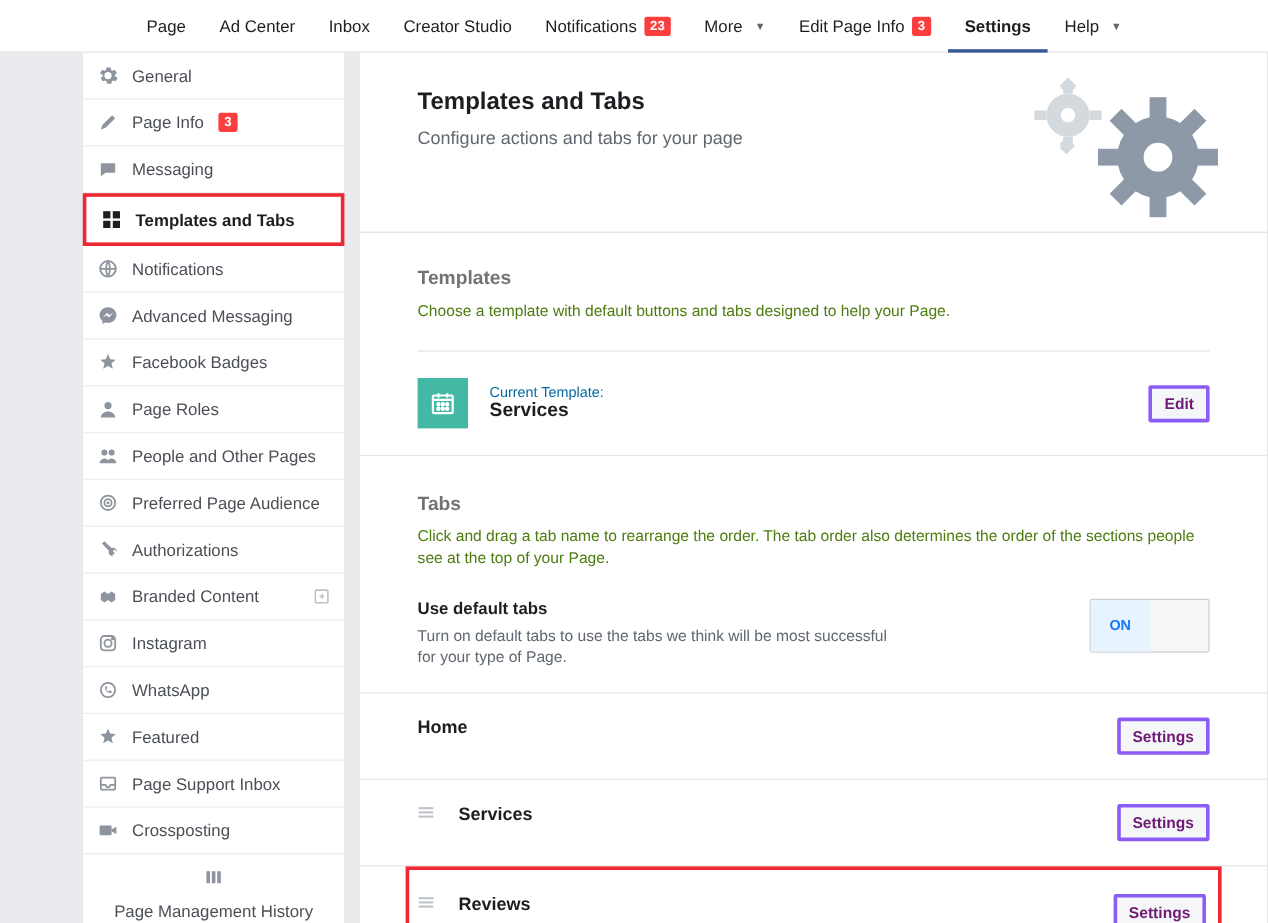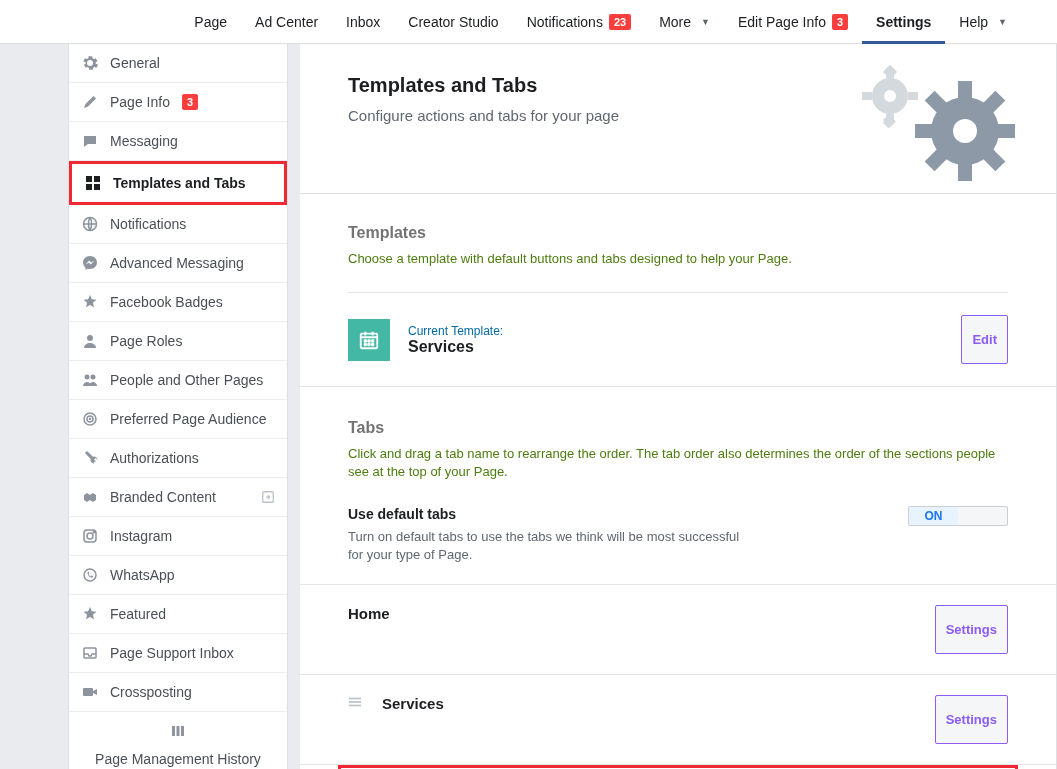--- a/index.html
+++ b/index.html
@@ -9,21 +9,21 @@
     color: #1c1e21;
     font-size: 14px;
   }
   .topbar {
     background: #fff;
     border-bottom: 1px solid #dddfe2;
     height: 44px;
     display: flex;
     align-items: center;
     padding: 0 36px;
-    justify-content: flex-end;
+    justify-content: center;
   }
   .top-left, .top-right { display: flex; align-items: center; gap: 0; }
   .top-item {
     padding: 0 14px;
     height: 44px;
     display: flex;
     align-items: center;
     color: #1c1e21;
     font-size: 14px;
     cursor: pointer;
@@ -130,41 +130,41 @@
     width: 42px; height: 42px;
     background: #42b8a5;
     display: flex; align-items: center; justify-content: center;
     color: #fff;
   }
   .template-info .sub { font-size: 12px; color: #0369a1; }
   .template-info .name { font-size: 16px; font-weight: 600; color: #1c1e21; }
   .flex-spacer { flex: 1; }
   .btn {
     background: #f5f6f7;
-    border: 1px solid #8b5cf6;
-    color: #8b5cf6;
+    border: 3px solid #8b5cf6;
+    color: #701a75;
     font-weight: 700;
     font-size: 13px;
-    padding: 16px 10px;
+    padding: 5px 10px;
     border-radius: 2px;
     cursor: pointer;
   }
 
   .default-tabs-row {
     display: flex; align-items: flex-start;
     padding: 12px 48px 20px;
     gap: 20px;
     border-bottom: 1px solid #e5e5e5;
   }
   .dt-text { flex: 1; }
   .dt-text h3 { font-size: 14px; font-weight: 700; margin-bottom: 6px; }
   .dt-text p { font-size: 13px; color: #606770; line-height: 1.4; max-width: 400px;}
   .toggle {
     display: flex; border: 1px solid #ccd0d5; background: #f5f6f7;
-    width: 100px; height: 20px; cursor: pointer;
+    width: 100px; height: 45px; cursor: pointer;
     border-radius: 2px;
   }
   .toggle .half { flex: 1; display:flex; align-items:center; justify-content:center; font-size:12px; font-weight:700; }
   .toggle .half.on { background: #e7f3ff; color: #1877f2; }
 
   .tab-row {
     display: flex; align-items: flex-start;
     padding: 20px 48px;
     border-bottom: 1px solid #e5e5e5;
   }

